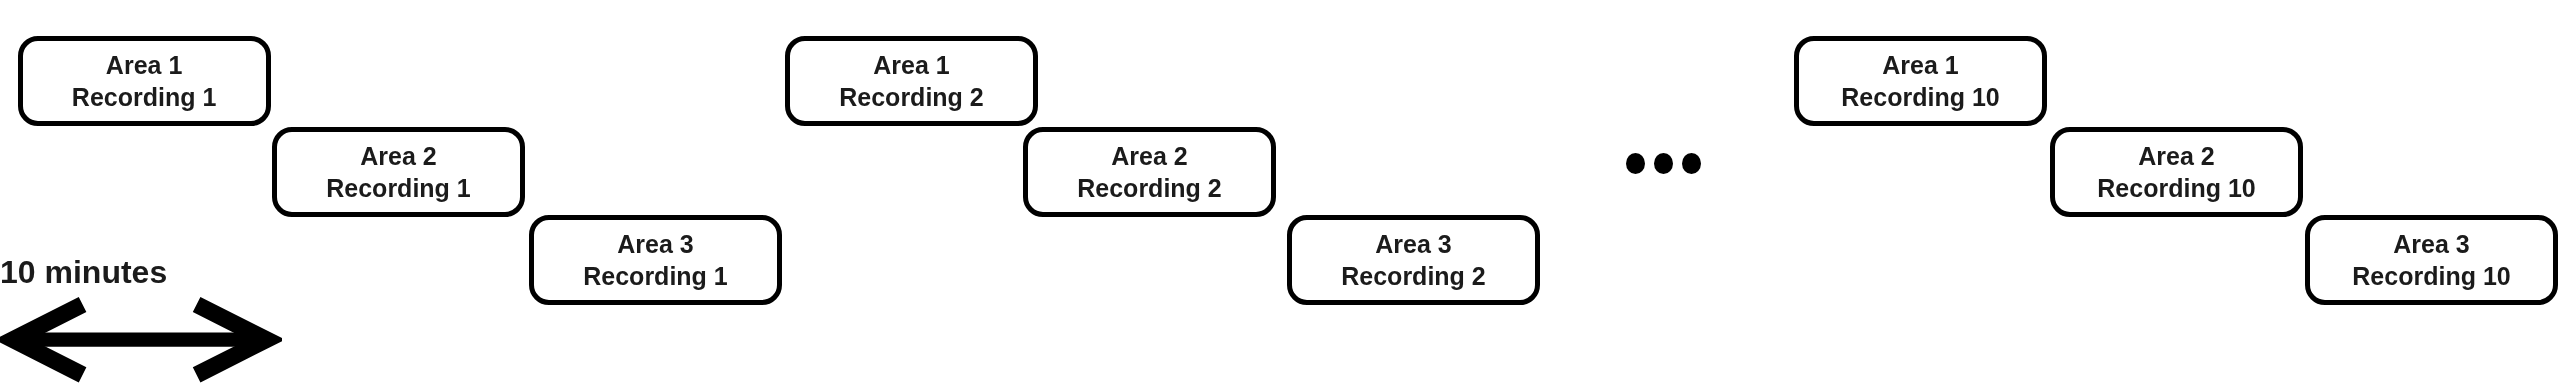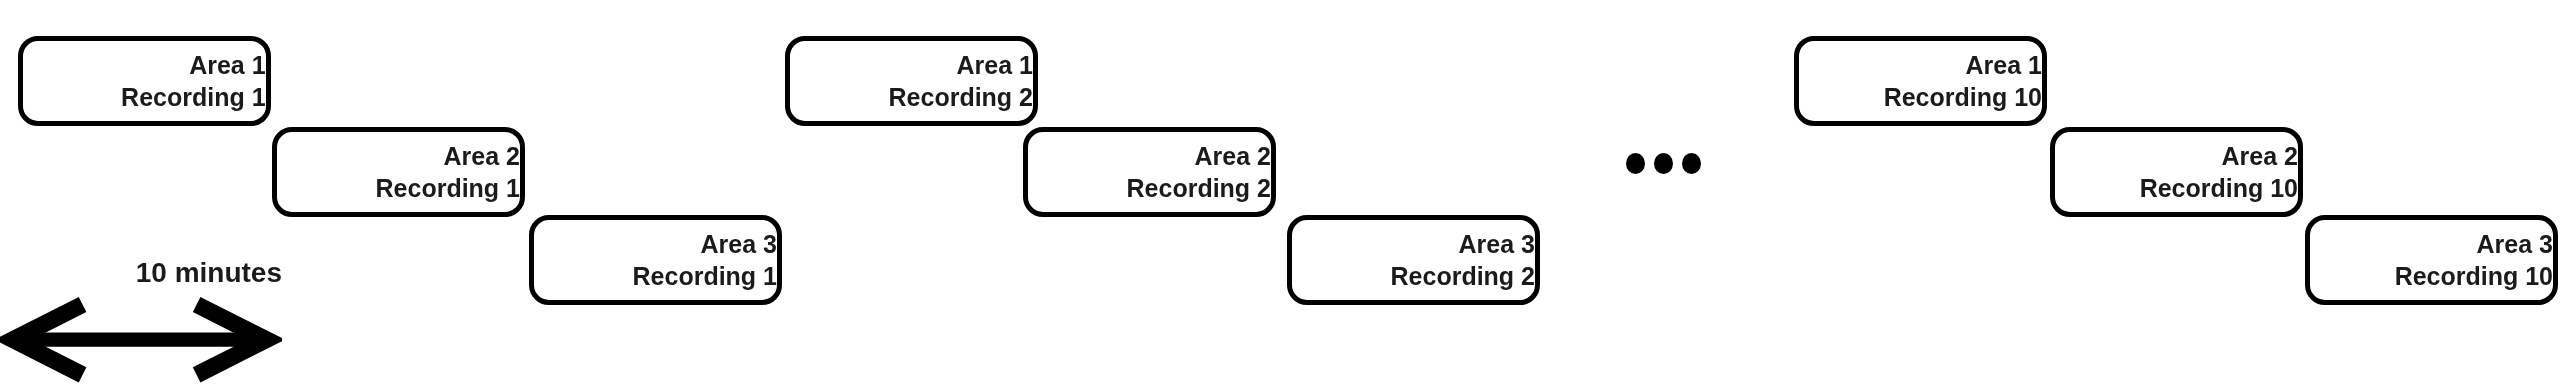--- a/index.html
+++ b/index.html
@@ -19,21 +19,21 @@
   .box {
     position: absolute;
     width: 253px;
     height: 90px;
     box-sizing: border-box;
     background: #ffffff;
     border: 5.6px solid #000000;
     border-radius: 20px;
     display: flex;
     flex-direction: column;
-    align-items: flex-end;
+    align-items: center;
     justify-content: center;
     text-align: center;
   }
   .box .line {
     display: block;
     font-size: 25px;
     line-height: 32px;
     font-weight: 700;
     color: #1b1b1b;
     white-space: nowrap;
@@ -70,22 +70,22 @@
     position: absolute;
     left: 0;
     top: 255px;
     width: 282px;
     height: 131px;
   }
   .ts-line {
     position: absolute;
     left: 0;
     width: 100%;
-    text-align: right;
-    font-size: 28px;
+    text-align: left;
+    font-size: 32px;
     line-height: 35px;
     font-weight: 700;
     color: #1b1b1b;
     white-space: nowrap;
   }
   .ts1 { top: 0px; }
   .ts2 { top: 35px; }
   .scale svg {
     position: absolute;
     left: 0;

